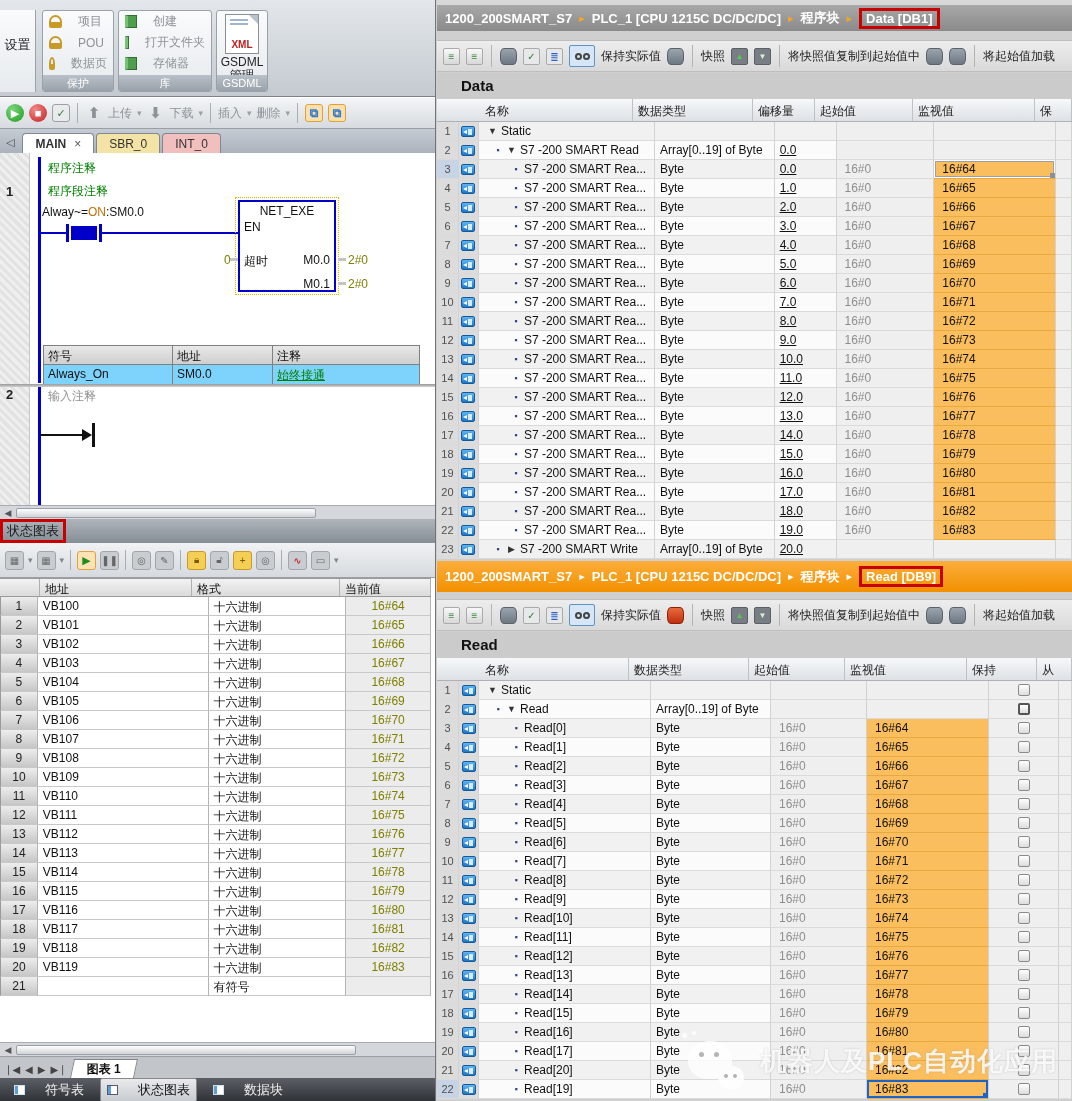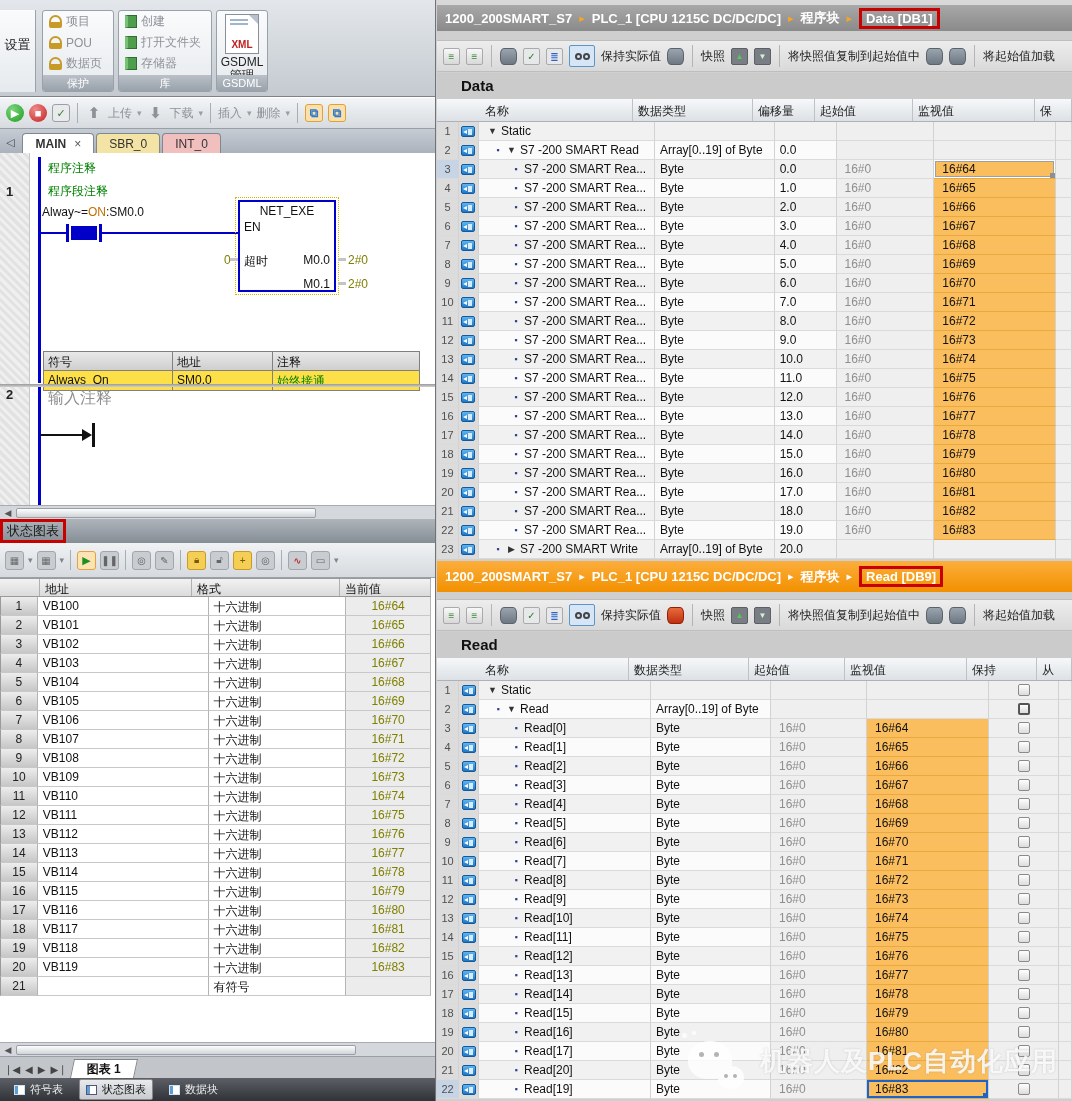--- a/index.html
+++ b/index.html
@@ -7,21 +7,21 @@
   #app{position:relative;width:1072px;height:1101px;background:#CFCFCF;
        font-family:"Liberation Sans","DejaVu Sans",sans-serif;font-size:12px;color:#111;overflow:hidden;}
 
   
   .left-panel{position:absolute;left:0;top:0;width:436px;height:1101px;background:#fff;border-right:1px solid #6E7478;overflow:hidden;}
 
   
   .ribbon{position:absolute;left:0;top:0;width:436px;height:97px;background:linear-gradient(#E3E7EB,#C4CAD0);border-bottom:1px solid #7B8288;}
   .rgroup{position:absolute;top:10px;height:82px;background:linear-gradient(#FAFBFC,#E6EAEE);border:1px solid #9AA1A8;border-radius:3px;overflow:hidden;}
   .rgroup .caption{position:absolute;left:0;right:0;bottom:0;height:16px;background:linear-gradient(#B9C0C8,#99A1AA);color:#fff;text-align:center;font-size:11px;line-height:16px;}
-  .ritem{display:flex;align-items:center;gap:4px;height:21px;padding:0 6px;color:#8E9298;font-size:12px;white-space:nowrap;}
+  .ritem{display:flex;align-items:center;gap:16px;height:21px;padding:0 6px;color:#8E9298;font-size:12px;white-space:nowrap;}
   .key-icon{width:13px;height:13px;border-radius:50% 50% 2px 2px;border:2px solid #C89B28;border-bottom-width:6px;display:inline-block;}
   .book-icon{width:12px;height:13px;background:#4E9E4E;border:1px solid #2F6E2F;border-left:3px solid #77C277;display:inline-block;}
   .ribbon-partial{position:absolute;left:0;top:10px;width:36px;height:82px;background:linear-gradient(#FAFBFC,#E6EAEE);border-right:1px solid #9AA1A8;}
   .ribbon-partial .lbl{margin-top:26px;color:#222;font-size:13px;text-align:center;}
   .xml-icon{width:34px;height:40px;background:#fff;border:1px solid #8A9098;position:relative;margin:0 auto;}
   .xml-icon .lines{position:absolute;left:4px;top:4px;width:18px;height:8px;background:repeating-linear-gradient(#9FB6CE 0 2px,#fff 2px 4px);}
   .xml-icon .fold{position:absolute;right:0;top:0;border-left:9px solid transparent;border-top:9px solid #B9C2CC;}
   .xml-icon .xml-txt{position:absolute;left:0;right:0;bottom:3px;text-align:center;color:#C02020;font-weight:bold;font-size:10px;}
   .gsd-label{text-align:center;color:#222;font-size:12px;line-height:13px;margin-top:2px;}
 
@@ -45,32 +45,32 @@
   .edtab.yellow{background:#F3E3A4;}
   .edtab.pink{background:#F2BFBF;}
   .edtab .close{margin-left:8px;color:#555;font-weight:normal;}
 
   
   .editor{position:absolute;left:0;top:153px;width:436px;height:352px;background:#fff;overflow:hidden;}
   .gutter{position:absolute;left:0;top:0;width:30px;height:352px;background:repeating-linear-gradient(45deg,#E2E2E2 0 3px,#EFEFEF 3px 6px);border-right:1px solid #C8C8C8;}
   .netnum{position:absolute;left:6px;width:20px;font-weight:bold;font-size:13px;color:#222;}
   .rail{position:absolute;left:38px;width:3px;background:#0000C8;}
   .green-cmt{color:#008000;font-size:12px;position:absolute;left:48px;white-space:nowrap;}
-  .gray-cmt{color:#909090;font-size:16px;position:absolute;left:48px;white-space:nowrap;}
+  .gray-cmt{color:#909090;font-size:12px;position:absolute;left:48px;white-space:nowrap;}
   .contact-label{position:absolute;left:42px;top:52px;font-size:12px;color:#111;white-space:nowrap;}
   .contact-label .on{color:#C07000;}
   .wire{position:absolute;background:#0000C8;}
   .cbar{position:absolute;width:3px;height:18px;background:#0000C8;}
   .cfill{position:absolute;background:#0000C8;}
   .ladder-block{position:absolute;left:238px;top:47px;width:98px;height:92px;border:2px solid #0000C8;background:#fff;outline:1px dotted #D8B400;outline-offset:2px;}
   .ladder-block .btitle{text-align:center;font-size:12px;margin-top:2px;color:#111;}
   .pin{position:absolute;font-size:12px;color:#111;}
   .olive{color:#7F7F00;}
   .gdash{position:absolute;height:3px;background:#C4C4C4;}
-  .symtable{position:absolute;left:43px;top:198px;width:377px;border:1px solid #808080;background:#fde047;}
+  .symtable{position:absolute;left:43px;top:192px;width:377px;border:1px solid #808080;background:#7dd3fc;}
   .symtable .hrow{display:flex;height:19px;background:linear-gradient(#E8E8E8,#CFCFCF);border-bottom:1px solid #808080;}
   .symtable .drow{display:flex;height:19px;}
   .symtable .sc1{width:129px;border-right:1px solid #808080;padding:2px 4px;}
   .symtable .sc2{width:100px;border-right:1px solid #808080;padding:2px 4px;}
   .symtable .sc3{flex:1;padding:2px 4px;}
   .sym-green{color:#008000;text-decoration:underline;}
   .net-divider{position:absolute;left:0;width:436px;height:3px;background:linear-gradient(#9A9A9A,#D0D0D0);}
   .arrow-line{position:absolute;background:#111;}
   .arrow-head{position:absolute;width:0;height:0;border-left:10px solid #111;border-top:6px solid transparent;border-bottom:6px solid transparent;}
   .arrow-bar{position:absolute;width:3px;background:#111;}
@@ -100,21 +100,21 @@
   .sc-addr{width:184px;background:#fff;}
   .sc-fmt{width:148px;background:#fff;}
   .sc-val{width:91px;background:#ECECEC;color:#7F7F00;text-align:center;}
 
   .sheettabs{position:absolute;left:0;top:1056px;width:436px;height:22px;background:#C2C6CA;border-top:1px solid #9AA0A6;display:flex;align-items:flex-end;gap:2px;padding:0 4px;}
   .navarr{color:#444;font-size:10px;margin:0 3px 3px 0;}
   .sheettab{height:19px;line-height:19px;background:#fff;border:1px solid #80868C;border-bottom:none;padding:0 14px;font-weight:bold;font-size:12px;transform:skewX(-12deg);}
   .sheettab span{display:inline-block;transform:skewX(12deg);}
 
   .mw-bottombar{position:absolute;left:0;top:1078px;width:436px;height:23px;background:linear-gradient(#5C6066,#2F3338);display:flex;align-items:center;gap:10px;padding:0 8px;}
-  .bbtab{display:flex;align-items:center;gap:5px;color:#F0F0F0;font-size:11px;padding:2px 6px;border-radius:2px;}
+  .bbtab{display:flex;align-items:center;gap:20px;color:#F0F0F0;font-size:13px;padding:2px 6px;border-radius:2px;}
   .bbtab.active{background:linear-gradient(#E8EAEC,#C8CCD0);color:#111;border:1px solid #888;}
   .grid-icon{width:11px;height:10px;border:1px solid #CFE0F0;background:linear-gradient(90deg,#5E9ED6 3px,#fff 3px);display:inline-block;}
   .bbtab.active .grid-icon{border-color:#557;}
 
   
   .right-panel{position:absolute;left:437px;top:0;width:635px;height:1101px;background:#CFCFCF;overflow:hidden;}
   .tia-topstrip{position:absolute;left:0;top:0;width:635px;height:5px;background:#D8D8D8;}
   .tia-bread{position:absolute;left:0;width:635px;height:26px;display:flex;align-items:center;gap:7px;padding:0 8px;color:#fff;font-weight:bold;font-size:13px;white-space:nowrap;}
   .tia-bread.gray{background:linear-gradient(#A8A8A8,#8A8A8A);}
   .tia-bread.orange{background:linear-gradient(#FCAE3C,#F29000);}
@@ -150,21 +150,21 @@
   .dbicon::before{content:"";position:absolute;left:1px;top:3px;border-top:2px solid transparent;border-bottom:2px solid transparent;border-right:4px solid #fff;}
   .dbicon::after{content:"";position:absolute;right:2px;top:2px;width:4px;height:6px;background:#D6ECFC;}
   .cname{flex:0 0 auto;background:#FBFBFB;padding:0 4px;display:flex;align-items:center;gap:3px;}
   .top-t .cname{width:176px;} .bot-t .cname{width:172px;}
   .cname .bul{color:#2E3E8E;font-size:9px;width:10px;text-align:center;}
   .cname .exp{color:#333;font-size:9px;width:11px;text-align:center;}
   .cname.lv1{padding-left:8px;}
   .cname.lv2{padding-left:14px;}
   .cname.lv3{padding-left:32px;}
   .ctype{width:120px;background:#FBFBFB;padding:0 5px;}
-  .coffset{width:62px;background:#FBFBFB;padding:0 5px;}
+  .coffset{width:62px;background:#FBFBFB;padding:0 5px;text-decoration:underline;}
   .cstart{width:98px;background:#EFEFEF;color:#8E8E8E;padding:0 8px;}
   .bot-t .cstart{width:96px;}
   .cmon{width:122px;background:#EFEFEF;padding:0 8px;position:relative;}
   .cmon.hl{background:#FBBE5E;border-bottom:1px solid #E8A93E;color:#111;}
   .top-t .cmon.selcell{box-shadow:inset 0 0 0 1px #FFFFFF,inset 0 0 0 2px #9AA0A6;}
   .top-t .cmon.selcell::after{content:"";position:absolute;right:0;bottom:0;width:5px;height:5px;background:#8A9096;}
   .bot-t .cmon.selcell{box-shadow:inset 0 0 0 2px #1E64C8;}
   .bot-t .cmon.selcell::after{content:"";position:absolute;right:0;bottom:0;width:5px;height:5px;background:#1E64C8;}
   .cretain{width:16px;background:#EFEFEF;}
   .bot-t .cretain{width:70px;display:flex;align-items:center;justify-content:center;}

